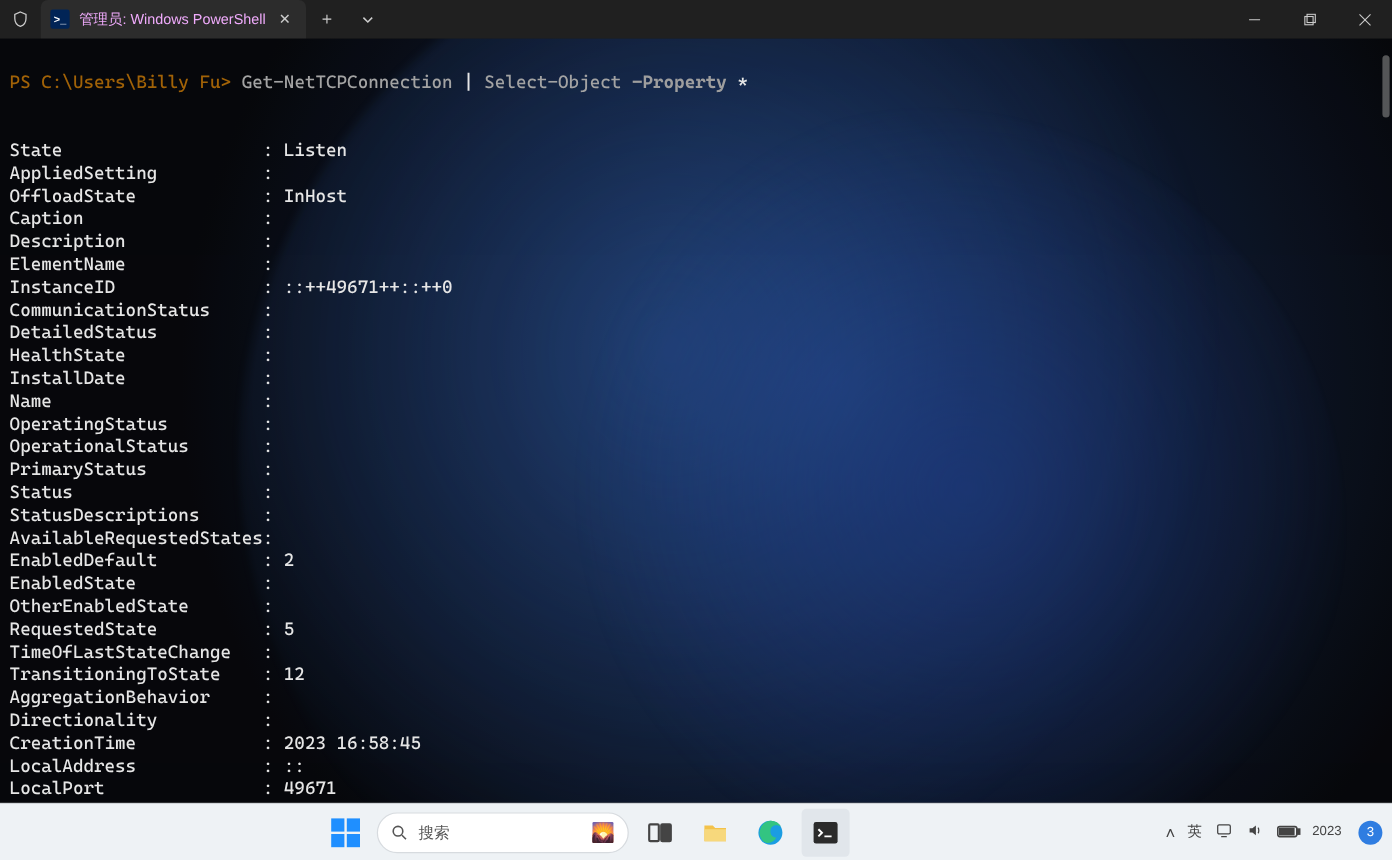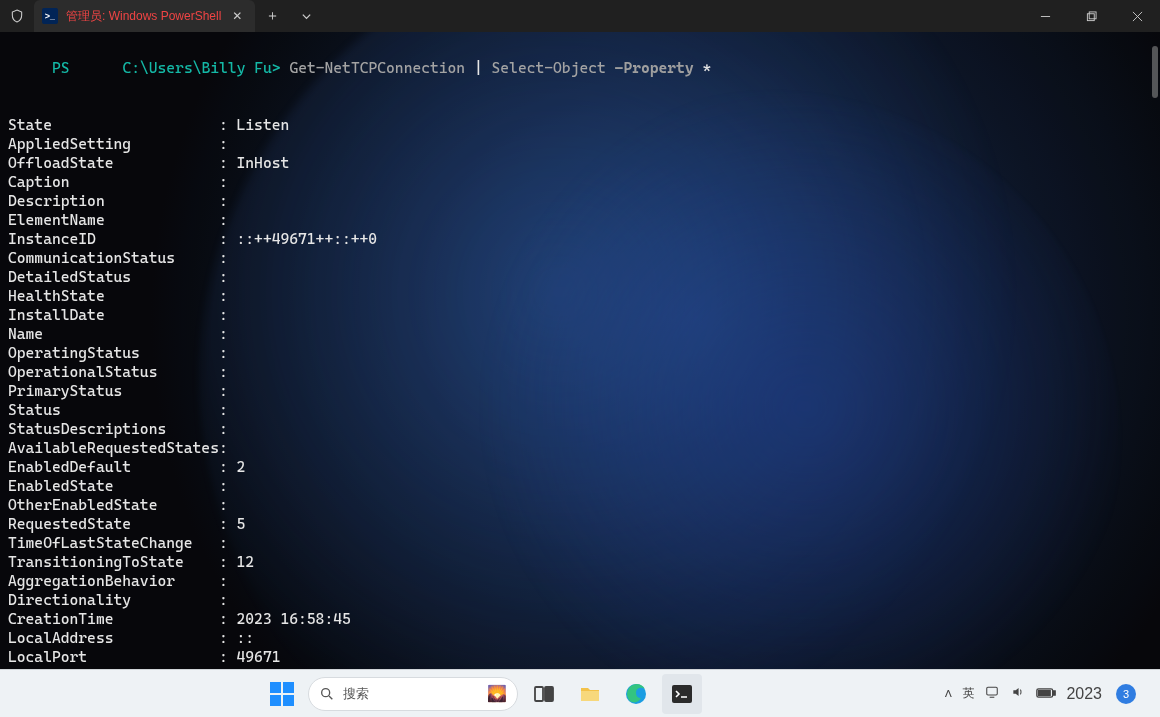--- a/index.html
+++ b/index.html
@@ -24,21 +24,21 @@
     height: 32px; padding: 0 10px 0 8px;
     background: #2c2c2c;
     border-radius: 6px 6px 0 0;
     margin-top: 0;
     min-width: 210px;
   }
   .tab .ps-icon {
     width: 16px; height: 16px; background:#012456; display:flex; align-items:center; justify-content:center;
     color:#fff; font-size:9px; font-weight:bold; border-radius:2px;
   }
-  .tab .tab-title { color:#ef4444; font-size:12px; flex:1; white-space:nowrap; }
+  .tab .tab-title { color:#f0abfc; font-size:12px; flex:1; white-space:nowrap; }
   .tab .close {
     width:16px; height:16px; display:flex; align-items:center; justify-content:center; color:#ccc; font-size:12px;
   }
   .newtab, .tabmenu {
     width: 34px; height:32px; display:flex; align-items:center; justify-content:center; color:#ccc; font-size:14px;
   }
   .titlebar-spacer { flex:1; }
   .winctrl { width:46px; height:32px; display:flex; align-items:center; justify-content:center; color:#ccc; }
   .winctrl svg { width:11px; height:11px; }
 
@@ -70,35 +70,35 @@
     width:700px; height:700px; left:420px; top:60px;
     background: radial-gradient(circle at 55% 45%, rgba(30,60,140,0.6), transparent 60%);
     filter: blur(2px);
   }
   .term-inner {
     position:absolute; inset:0;
     padding: 8px 8px 8px 8px;
     white-space: pre;
     overflow:hidden;
   }
-  .prompt-prefix { color:#14b8a6;margin-left:44px; }
+  .prompt-prefix { color:#a16207; }
   .cmd-yellow { color:#a3a3a3; }
   .cmd-gray { color:#9e9e9e;font-weight:bold; }
   .cmd-white { color:#e6e6e6; }
 
   .scroll-ind {
     position:absolute; right:2px; top:14px; width:6px; height:52px; background:#888; border-radius:3px; opacity:0.6;
   }
 
   
   .taskbar {
     height: 48px;
     background: #eef2f5;
     display:flex; align-items:center;
-    padding: 0 24px;
+    padding: 0 8px;
     gap:4px;
     border-top:1px solid #d0d4d8;
   }
   .task-center { flex:1; display:flex; align-items:center; justify-content:center; gap:6px; }
   .start-btn {
     width:40px; height:40px; display:flex; align-items:center; justify-content:center; border-radius:4px;
   }
   .win-logo { width:24px; height:24px; display:grid; grid-template-columns:1fr 1fr; grid-template-rows:1fr 1fr; gap:2px; }
   .win-logo span { background:#1f8fff; }
   .searchbox {
@@ -109,21 +109,21 @@
   }
   .searchbox .mag { width:16px; height:16px; }
   .searchbox .art { margin-left:auto; font-size:16px; }
   .task-icon {
     width:40px; height:40px; display:flex; align-items:center; justify-content:center; border-radius:4px;
   }
   .task-icon.active { background:#e1e6eb; }
   .task-icon svg, .task-icon .glyph { width:24px; height:24px; }
   .tray { display:flex; align-items:center; gap:10px; color:#444; font-size:12px; }
   .tray .glyph { font-size:14px; }
-  .tray-clock { display:flex; flex-direction:column; align-items:flex-start; line-height:13px; font-size:16px; }
+  .tray-clock { display:flex; flex-direction:column; align-items:flex-start; line-height:13px; font-size:11px; }
   .notif-badge {
     width:20px; height:20px; border-radius:50%; background:#2f7de1; color:#fff; font-size:11px;
     display:flex; align-items:center; justify-content:center; margin-left:4px;
   }
 </style>
 </head>
 <body>
 
 <div class="titlebar">
   <div class="shield-slot">

